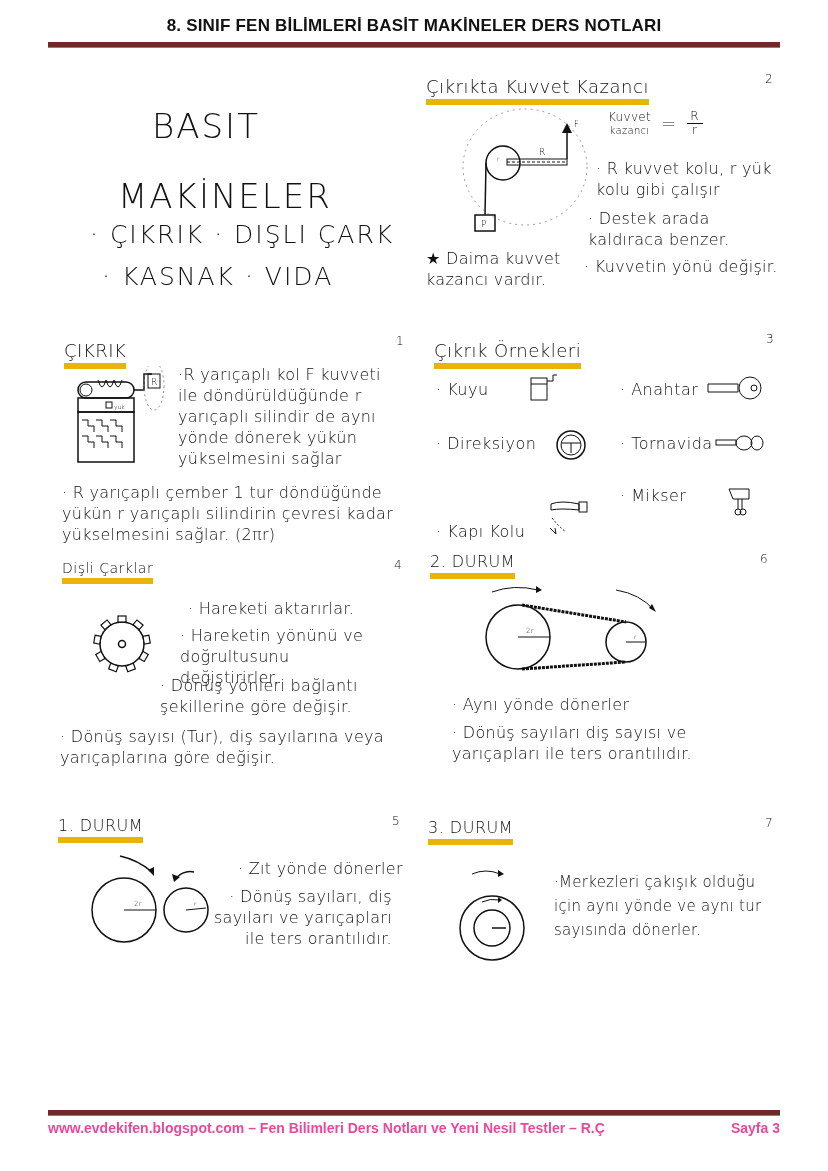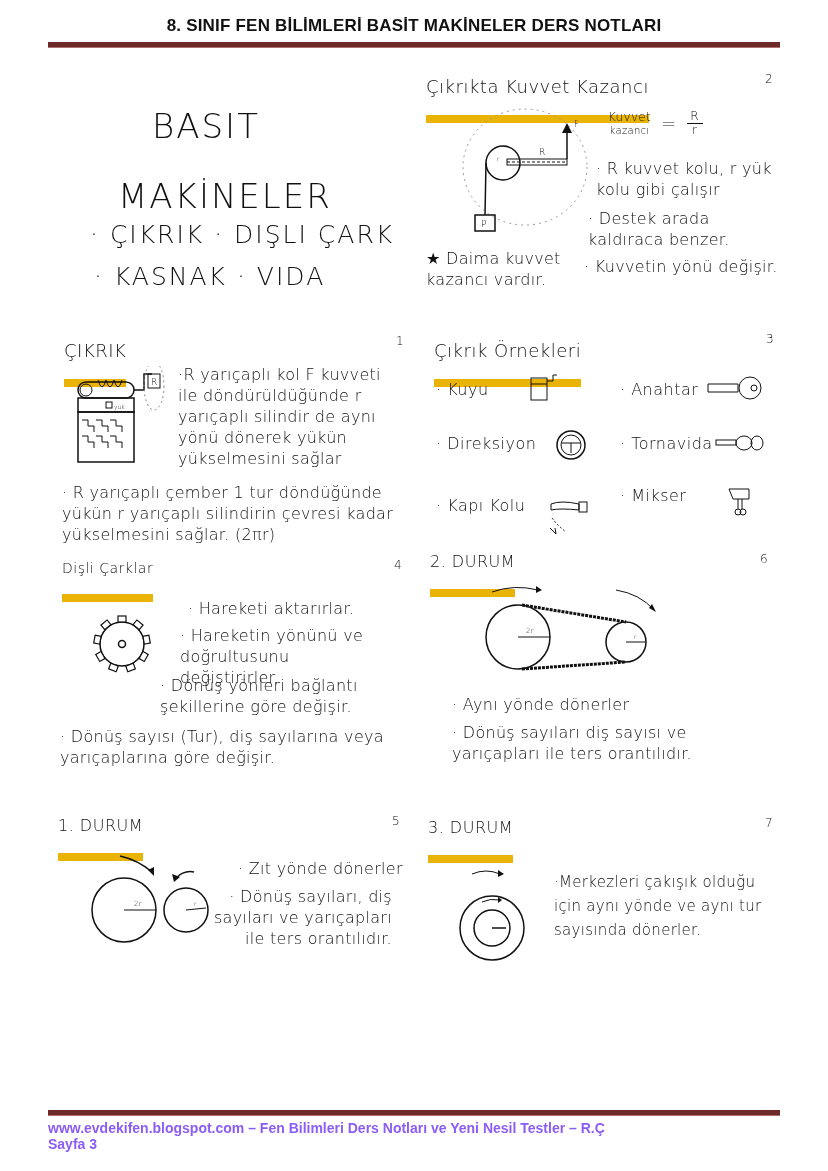--- a/index.html
+++ b/index.html
@@ -1,39 +1,39 @@
 <!DOCTYPE html>
 <html><head>
 <meta charset="utf-8">
 <style>
   html,body{margin:0;padding:0;background:#fff;}
   body{width:828px;height:1171px;position:relative;overflow:hidden;font-family:"DejaVu Sans",sans-serif;color:#111;}
   .hdr{position:absolute;left:0;top:16px;width:828px;text-align:center;font-family:"Liberation Sans",sans-serif;font-weight:bold;font-size:17px;letter-spacing:0.2px;}
   .rule{position:absolute;left:48px;width:732px;height:5px;background:#6e2a2a;border-bottom:1px solid #b07070;}
-  .ftr{position:absolute;left:48px;top:1120px;width:732px;font-family:"Liberation Sans",sans-serif;font-weight:bold;font-size:14px;color:#8b5cf6;display:flex;justify-content:space-between;flex-direction:column;}
+  .ftr{position:absolute;left:48px;top:1120px;width:732px;font-family:"Liberation Sans",sans-serif;font-weight:bold;font-size:14px;color:#ec4899;display:flex;justify-content:space-between;}
   .hand{font-family:"DejaVu Sans",sans-serif;font-weight:300;color:#111;}
-  .sec-title{position:absolute;font-size:18px;border-bottom:8px solid #eab308;padding-bottom:18px;letter-spacing:0.5px;}
+  .sec-title{position:absolute;font-size:18px;border-bottom:6px solid #eab308;padding-bottom:2px;letter-spacing:0.5px;}
   .num{position:absolute;font-size:12px;}
   .txt{position:absolute;font-size:16px;line-height:21px;letter-spacing:0.3px;}
   .big{position:absolute;font-size:34px;letter-spacing:2px;font-weight:300;}
   .mid{position:absolute;font-size:25px;letter-spacing:2px;font-weight:300;}
   svg{position:absolute;}
   .ex{position:absolute;font-size:16px;letter-spacing:0.5px;}
 </style>
 </head>
 <body>
 
 <div class="hdr">8. SINIF FEN BİLİMLERİ BASİT MAKİNELER DERS NOTLARI</div>
 <div class="rule" style="top:42px"></div>
 
 <div class="hand">
   <div class="big" style="left:152px;top:106px">BASIT</div>
   <div class="big" style="left:118px;top:176px">MAKİNELER</div>
   <div class="mid" style="left:90px;top:220px">· ÇIKRIK · DIŞLI ÇARK</div>
-  <div class="mid" style="left:94px;top:262px">· KASNAK · VIDA</div>
+  <div class="mid" style="left:102px;top:262px">· KASNAK · VIDA</div>
 </div>
 
 <div class="hand">
   <div class="sec-title" style="left:426px;top:76px">Çıkrıkta Kuvvet Kazancı</div>
   <div class="num" style="left:765px;top:72px">2</div>
   <svg style="left:455px;top:105px" width="140" height="150" viewBox="0 0 140 150">
     <ellipse cx="70" cy="62" rx="62" ry="58" fill="none" stroke="#999" stroke-dasharray="2,4"></ellipse>
     <circle cx="48" cy="58" r="17" fill="none" stroke="#111" stroke-width="1.5"></circle>
     <rect x="52" y="54" width="60" height="6" fill="none" stroke="#111"></rect>
     <line x1="52" y1="57" x2="112" y2="57" stroke="#111" stroke-dasharray="3,2"></line>
@@ -73,40 +73,40 @@
     <rect x="4" y="32" width="56" height="14" fill="none" stroke="#111" stroke-width="1.5"></rect>
     <rect x="32" y="36" width="6" height="6" fill="none" stroke="#111"></rect>
     <text x="40" y="43" font-size="6" fill="#111">yük</text>
     <rect x="4" y="46" width="56" height="50" fill="none" stroke="#111" stroke-width="1.5"></rect>
     <path d="M8 54h6v6h6v6 M22 54h6v6h6v6 M36 54h6v6h6v6 M8 70h6v6h6v6 M22 70h6v6h6v6 M36 70h6v6h6v6" fill="none" stroke="#111"></path>
     <path d="M60 24 h10 v-16 h8" fill="none" stroke="#111" stroke-width="1.5"></path>
     <ellipse cx="80" cy="20" rx="10" ry="24" fill="none" stroke="#888" stroke-dasharray="2,3"></ellipse>
     <rect x="74" y="8" width="12" height="14" fill="none" stroke="#111"></rect>
     <text x="77" y="19" font-size="9" fill="#111">R</text>
   </svg>
-  <div class="txt" style="left:178px;top:364px;width:220px">·R yarıçaplı kol F kuvveti ile döndürüldüğünde r yarıçaplı silindir de aynı yönü dönerek yükün yükselmesini sağlar</div>
+  <div class="txt" style="left:178px;top:364px;width:220px">·R yarıçaplı kol F kuvveti ile döndürüldüğünde r yarıçaplı silindir de aynı yönde dönerek yükün yükselmesini sağlar</div>
   <div class="txt" style="left:62px;top:482px;width:340px">· R yarıçaplı çember 1 tur döndüğünde yükün r yarıçaplı silindirin çevresi kadar yükselmesini sağlar. (2πr)</div>
 </div>
 
 <div class="hand">
   <div class="sec-title" style="left:434px;top:340px">Çıkrık Örnekleri</div>
   <div class="num" style="left:766px;top:332px">3</div>
   <div class="ex" style="left:436px;top:380px">· Kuyu</div>
   <svg style="left:528px;top:372px" width="30" height="32">
       <rect x="3" y="6" width="16" height="22" fill="none" stroke="#111"></rect>
       <line x1="3" y1="12" x2="19" y2="12" stroke="#111"></line>
       <path d="M19 9h6v-6h4" fill="none" stroke="#111"></path>
     </svg>
   <div class="ex" style="left:436px;top:434px">· Direksiyon</div>
   <svg style="left:554px;top:428px" width="34" height="34">
       <circle cx="17" cy="17" r="14" fill="none" stroke="#111" stroke-width="1.5"></circle>
       <circle cx="17" cy="17" r="10" fill="none" stroke="#111"></circle>
       <path d="M8 15h18M17 15v10" stroke="#111"></path>
     </svg>
-  <div class="ex" style="left:436px;top:496px">· Kapı Kolu</div>
+  <div class="ex" style="left:436px;top:522px">· Kapı Kolu</div>
   <svg style="left:548px;top:496px" width="44" height="42">
       <path d="M3 8 q10 -4 28 0 v6 q-18 -2 -28 0z" fill="none" stroke="#111"></path>
       <rect x="31" y="6" width="8" height="10" fill="none" stroke="#111"></rect>
       <path d="M4 22 q6 8 14 14" fill="none" stroke="#111" stroke-dasharray="2,2"></path>
       <path d="M2 32 l6 6 l-1 -6" fill="none" stroke="#111"></path>
     </svg>
   <div class="ex" style="left:620px;top:380px">· Anahtar</div>
   <svg style="left:704px;top:374px" width="60" height="30">
       <path d="M4 10h30v8h-30z" fill="none" stroke="#111"></path>
       <circle cx="46" cy="14" r="11" fill="none" stroke="#111"></circle>

